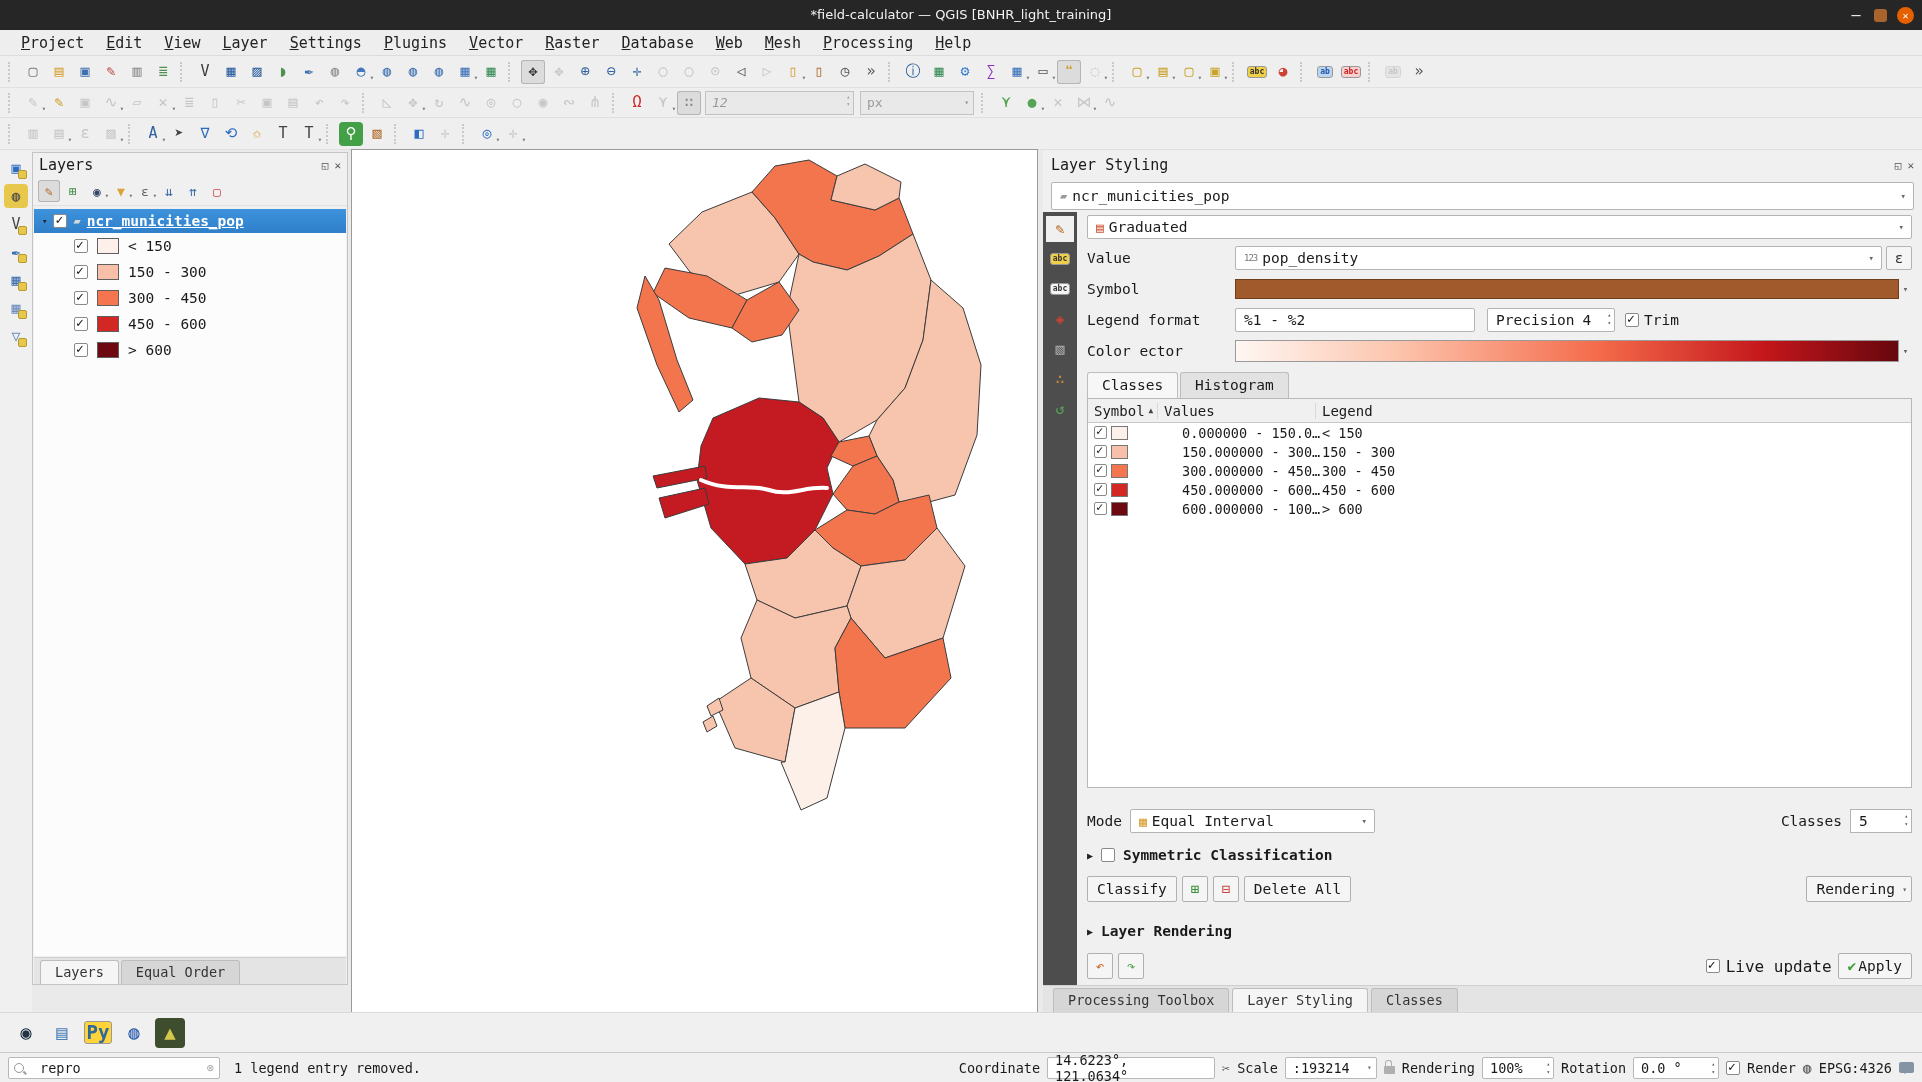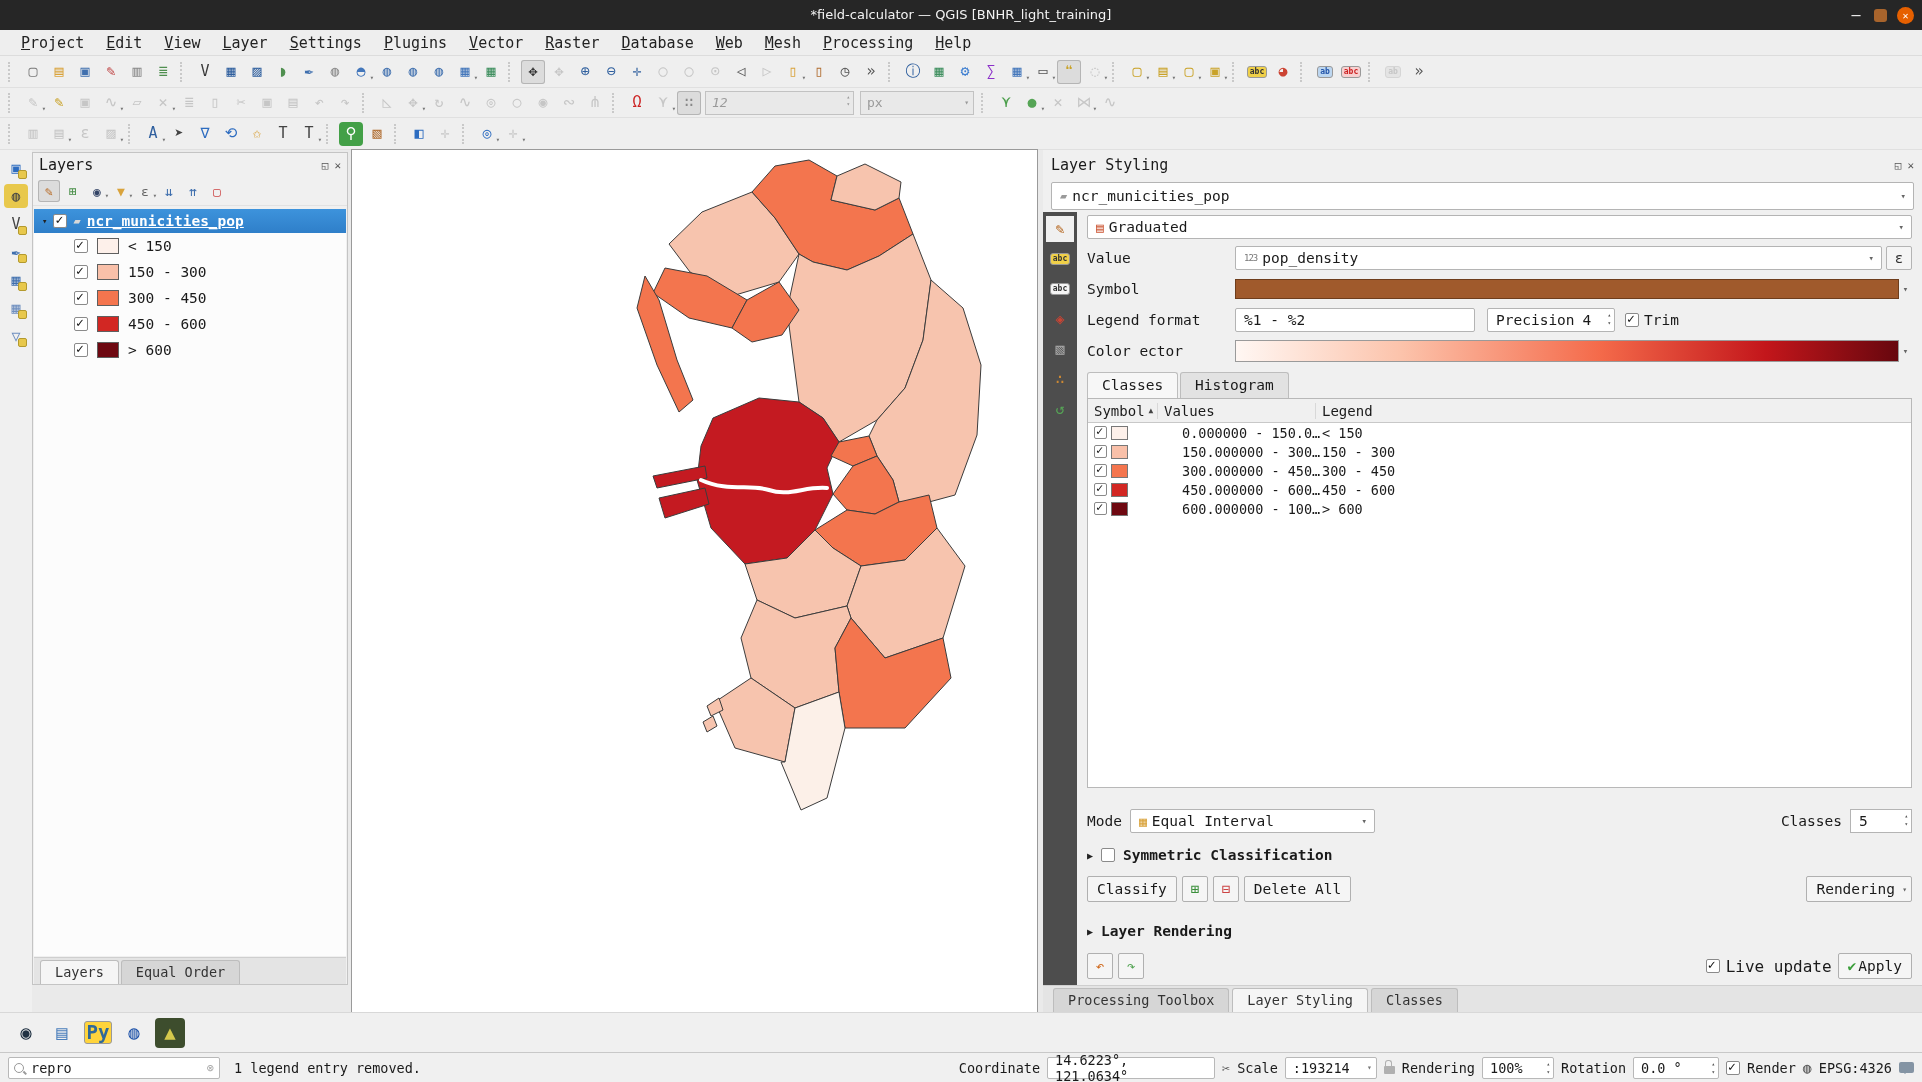--- a/index.html
+++ b/index.html
@@ -139,21 +139,21 @@
   #apply-btn .chk{color:#3a9e3a;font-weight:bold;margin-right:2px;}
   #sp-tabs-bottom{position:absolute;left:1043px;top:835px;width:879px;height:27px;background:#e4e4e4;
       display:flex;align-items:flex-end;padding-left:10px;gap:3px;box-sizing:border-box;border-top:1px solid #cfcfcf;}
   
   #pluginbar{position:absolute;top:1012px;left:0;width:100%;height:40px;background:#f0f0f0;
       border-top:1px solid #d8d8d8;display:flex;align-items:center;padding-left:8px;box-sizing:border-box;}
   #pluginbar .tbi{width:30px;height:30px;margin:0 3px;} #pluginbar .tbi i{font-size:19px;}
   #statusbar{position:absolute;top:1052px;left:0;width:100%;height:30px;background:#f0f0f0;
       border-top:1px solid #c8c8c8;display:flex;align-items:center;font-size:13.5px;padding:0 8px;box-sizing:border-box;gap:8px;}
   #search-box{width:212px;height:22px;background:#fff;border:1px solid #b8b8b8;border-radius:2px;
-      display:flex;align-items:center;padding:0 5px;gap:7px;box-sizing:border-box;text-align:right;}
+      display:flex;align-items:center;padding:0 5px;gap:16px;box-sizing:border-box;text-align:right;}
   .mag{width:8px;height:8px;border:1.5px solid #999;border-radius:50%;position:relative;flex:none;}
   .mag::after{content:"";position:absolute;width:4px;height:1.5px;background:#999;transform:rotate(45deg);right:-4px;bottom:-2px;}
   #search-box .clear{margin-left:auto;color:#aaa;font-size:12px;}
   #status-msg{margin-left:6px;}
   #status-right{margin-left:auto;display:flex;align-items:center;gap:7px;}
   .st-field{background:#fff;border:1px solid #b8b8b8;border-radius:2px;height:22px;display:flex;
       align-items:center;padding:0 7px;box-sizing:border-box;position:relative;}
   #coord-field{width:168px;}
   #scale-field{width:92px;padding-right:16px;} #scale-field .dd{position:absolute;right:4px;font-size:8px;color:#777;}
   #mag-field{width:72px;padding-right:14px;} #rot-field{width:86px;padding-right:14px;}

